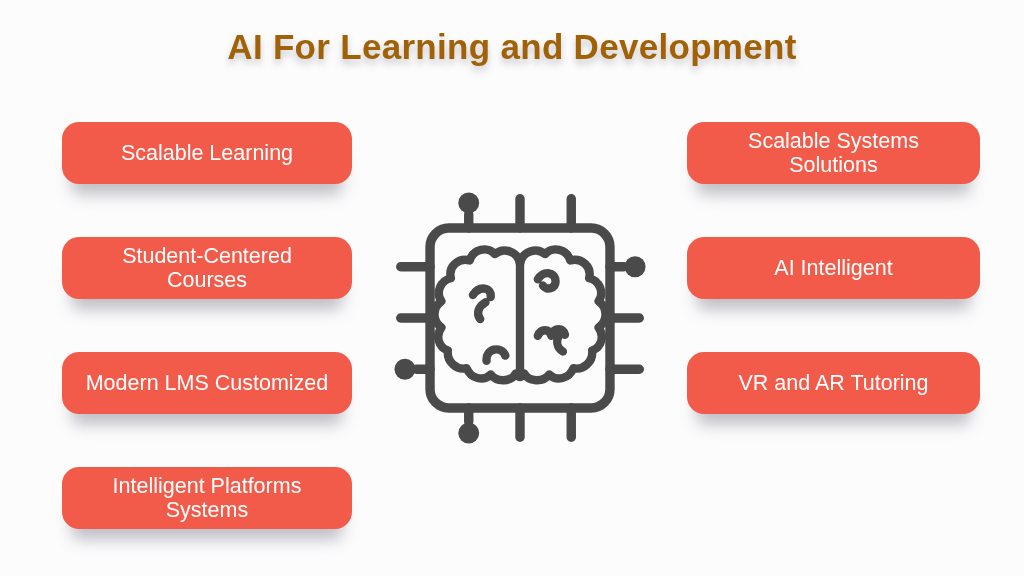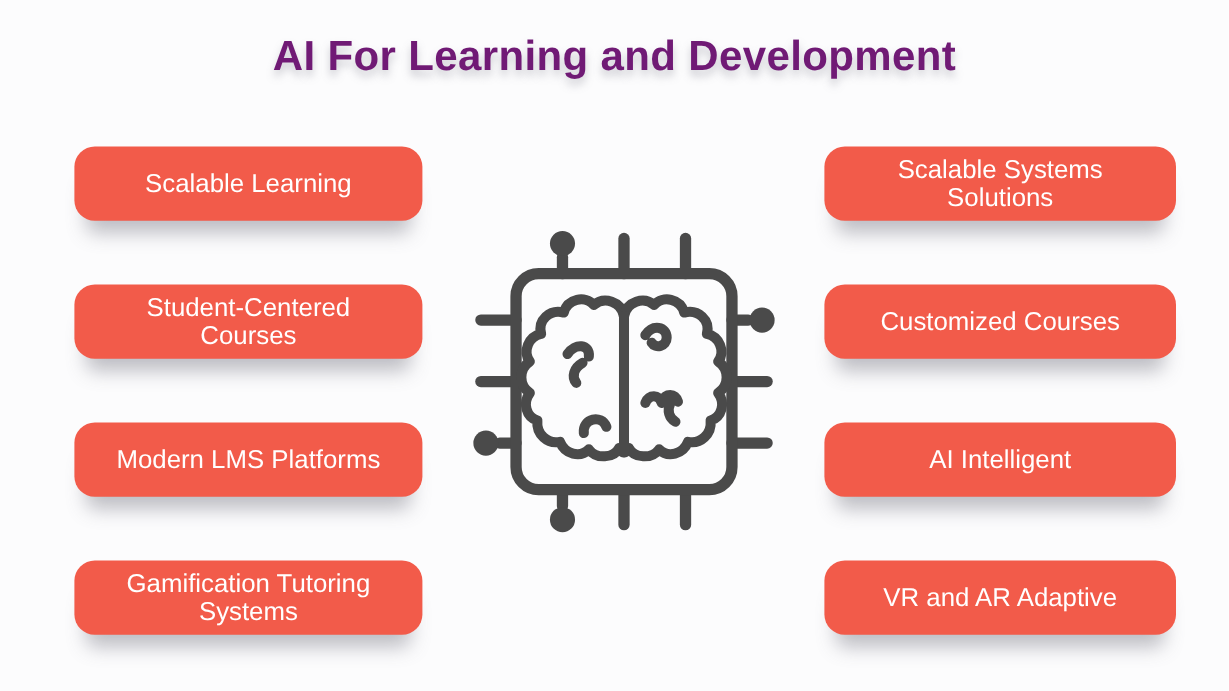--- a/index.html
+++ b/index.html
@@ -13,21 +13,21 @@
   }
   .title {
     position: absolute;
     top: 27px;
     left: 0;
     width: 100%;
     text-align: center;
     font-size: 35px;
     font-weight: 800;
     letter-spacing: 0.3px;
-    color: #701a75;
+    color: #a16207;
     text-shadow: 0 5px 7px rgba(115,115,130,0.35);
   }
   .col {
     position: absolute;
     top: 122px;
     display: flex;
     flex-direction: column;
     gap: 53px;
   }
   .col.left  { left: 62px;  width: 290px; }
@@ -64,39 +64,36 @@
   <div class="title">AI For Learning and Development</div>
 
   <div class="col left">
     <div class="pill">
       <span class="lbl">Scalable Learning</span>
     </div>
     <div class="pill two-line">
       <span class="lbl">Student-Centered Courses</span>
     </div>
     <div class="pill">
-      <span class="lbl">Modern LMS Platforms</span>
+      <span class="lbl">Modern LMS Customized</span>
     </div>
     <div class="pill two-line">
-      <span class="lbl">Gamification Tutoring Systems</span>
+      <span class="lbl">Intelligent Platforms Systems</span>
     </div>
   </div>
 
   <div class="col right">
     <div class="pill two-line">
       <span class="lbl">Scalable Systems Solutions</span>
     </div>
     <div class="pill">
-      <span class="lbl">Customized Courses</span>
-    </div>
-    <div class="pill">
       <span class="lbl">AI Intelligent</span>
     </div>
     <div class="pill">
-      <span class="lbl">VR and AR Adaptive</span>
+      <span class="lbl">VR and AR Tutoring</span>
     </div>
   </div>
 
   <div class="icon-wrap">
     <svg viewBox="0 0 260 260" fill="none" stroke="#4A4A4A" stroke-width="9" stroke-linecap="round" stroke-linejoin="round">
 
       <g>
 
         <path d="M81 44 V31"></path>
           <circle cx="81" cy="20" r="10" fill="#4A4A4A" stroke="none"></circle>

